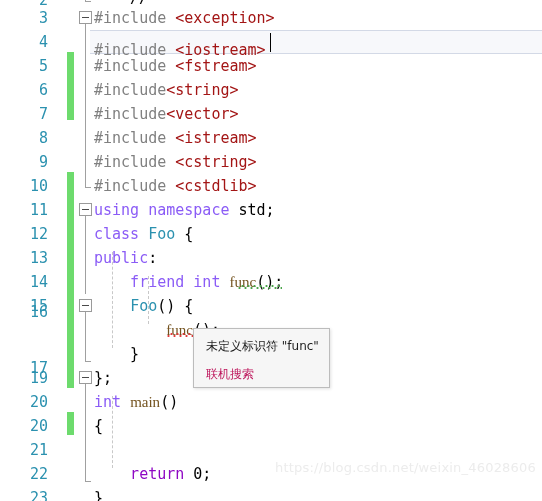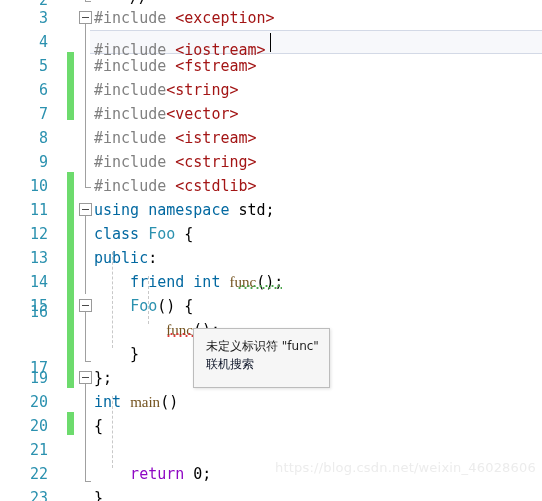--- a/index.html
+++ b/index.html
@@ -139,21 +139,21 @@
 
   
   .indent-guide {
     position: absolute;
     width: 1px;
     background: transparent;
     border-left: 1px dashed #c8c8c8;
   }
 
   
-  .k-keyword   { color: #0369a1; }
+  .k-keyword   { color: #8b5cf6; }
   .k-pp        { color: #808080; text-align: right; }
   .k-header    { color: #a31515; }
   .k-type      { color: #2b91af; }
   .k-func      { color: #74531f; font-family: Liberation Serif, serif; }
   .k-plain     { color: #000000; }
   .k-return    { color: #8f08c4; }
 
   
   .squiggle {
     position: absolute;
@@ -186,22 +186,22 @@
     color: #1e1e1e;
     line-height: 18px;
   }
   .tooltip-msg {
     display: block;
     color: #1e1e1e;
     white-space: nowrap;
   }
   .tooltip-link {
     display: block;
-    margin-top: 0;
-    color: #0f172a;
+    margin-top: 10px;
+    color: #be185d;
     text-decoration: none;
     cursor: pointer;
     white-space: nowrap;
   }
 
   
   .watermark {
     position: absolute;
     right: 6px;
     bottom: 26px;

